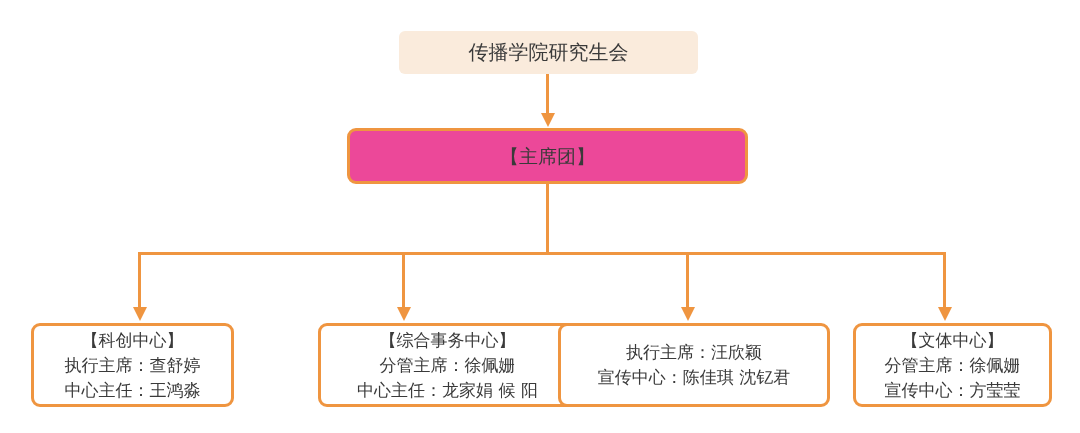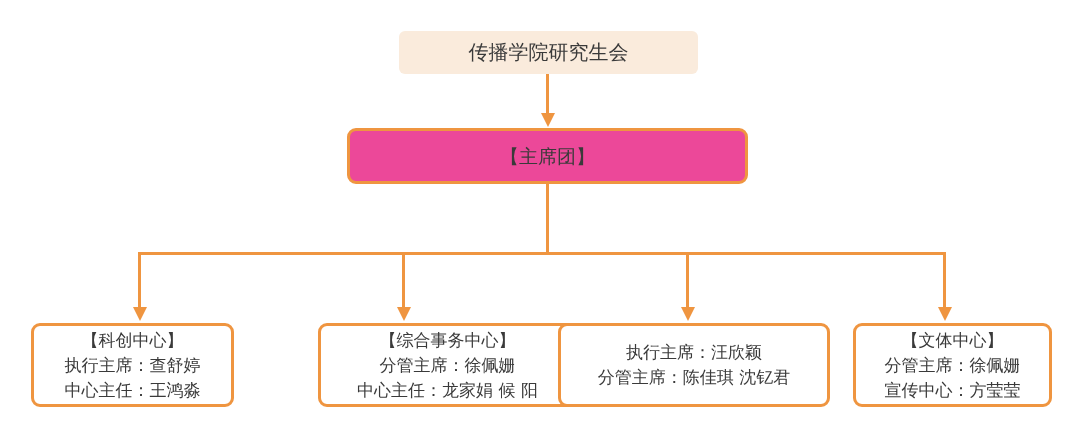--- a/index.html
+++ b/index.html
@@ -119,21 +119,21 @@
   </div>
 
   <div class="node center-node center-2">
     <div>【综合事务中心】</div>
     <div>分管主席：徐佩姗</div>
     <div>中心主任：龙家娟 候 阳</div>
   </div>
 
   <div class="node center-node center-3">
     <div>执行主席：汪欣颖</div>
-    <div>分管主席：陈佳琪 沈钇君</div>
+    <div>宣传中心：陈佳琪 沈钇君</div>
   </div>
 
   <div class="node center-node center-4">
     <div>【文体中心】</div>
     <div>分管主席：徐佩姗</div>
     <div>宣传中心：方莹莹</div>
   </div>
 
 </div>
 

